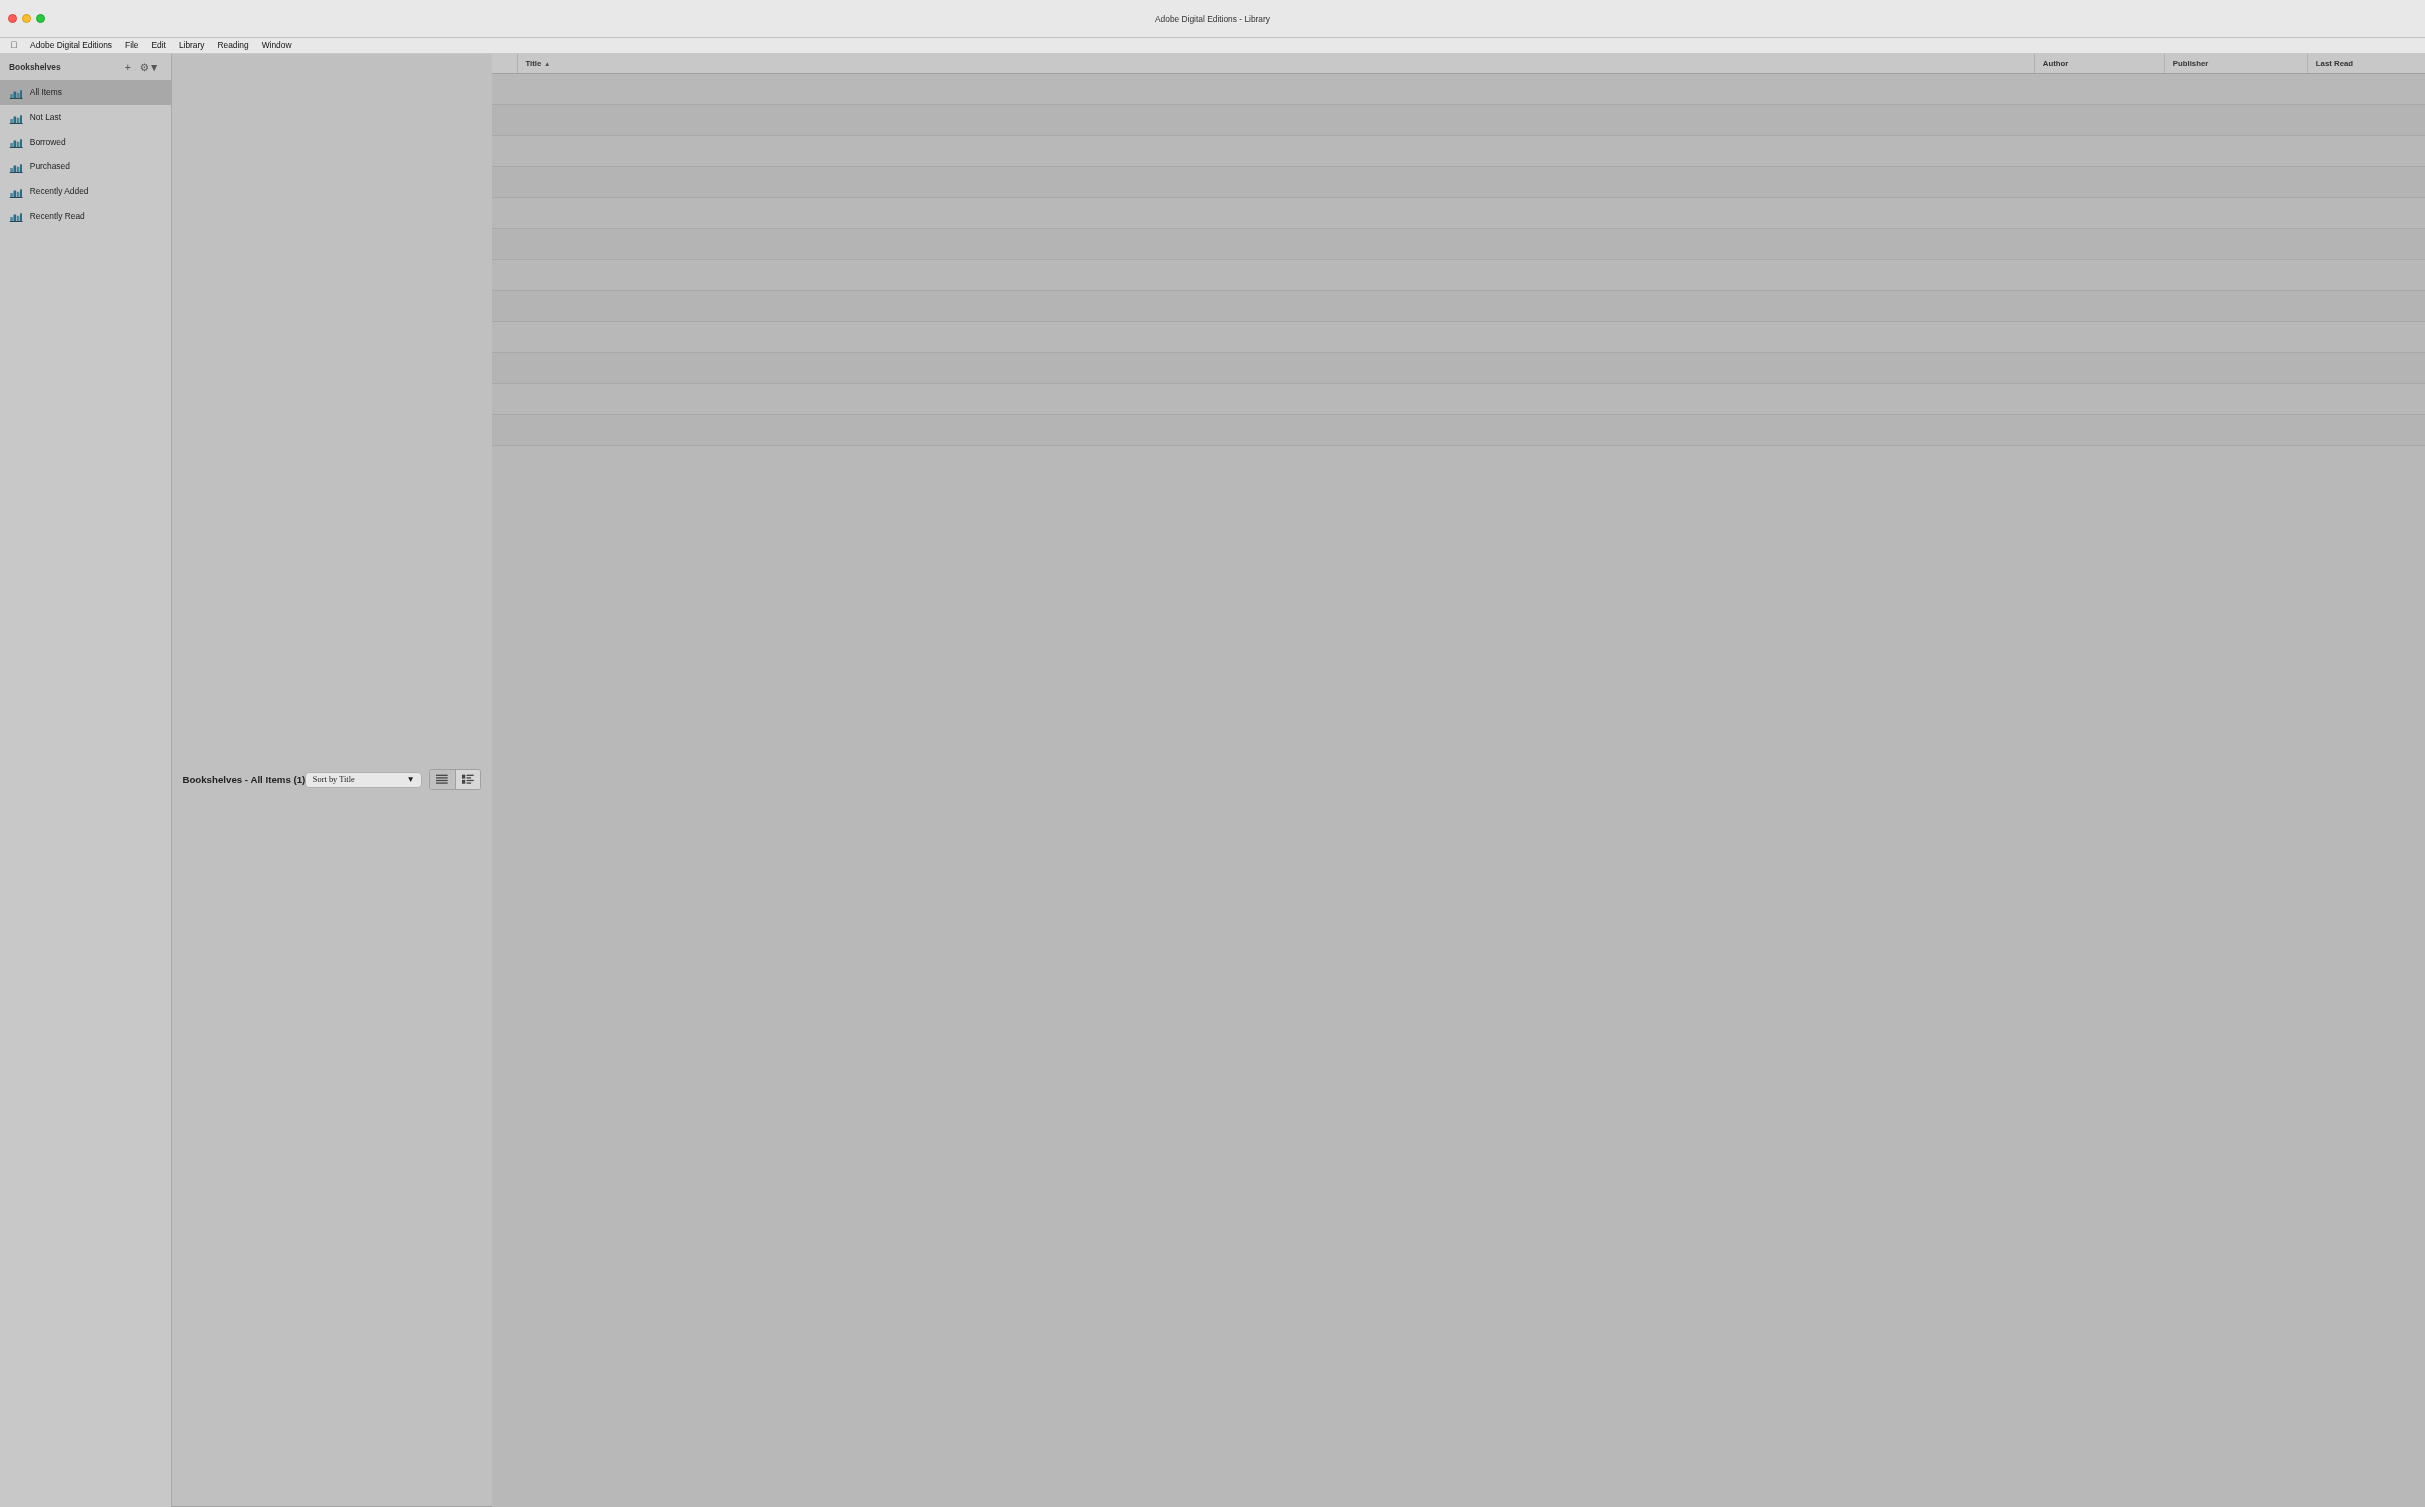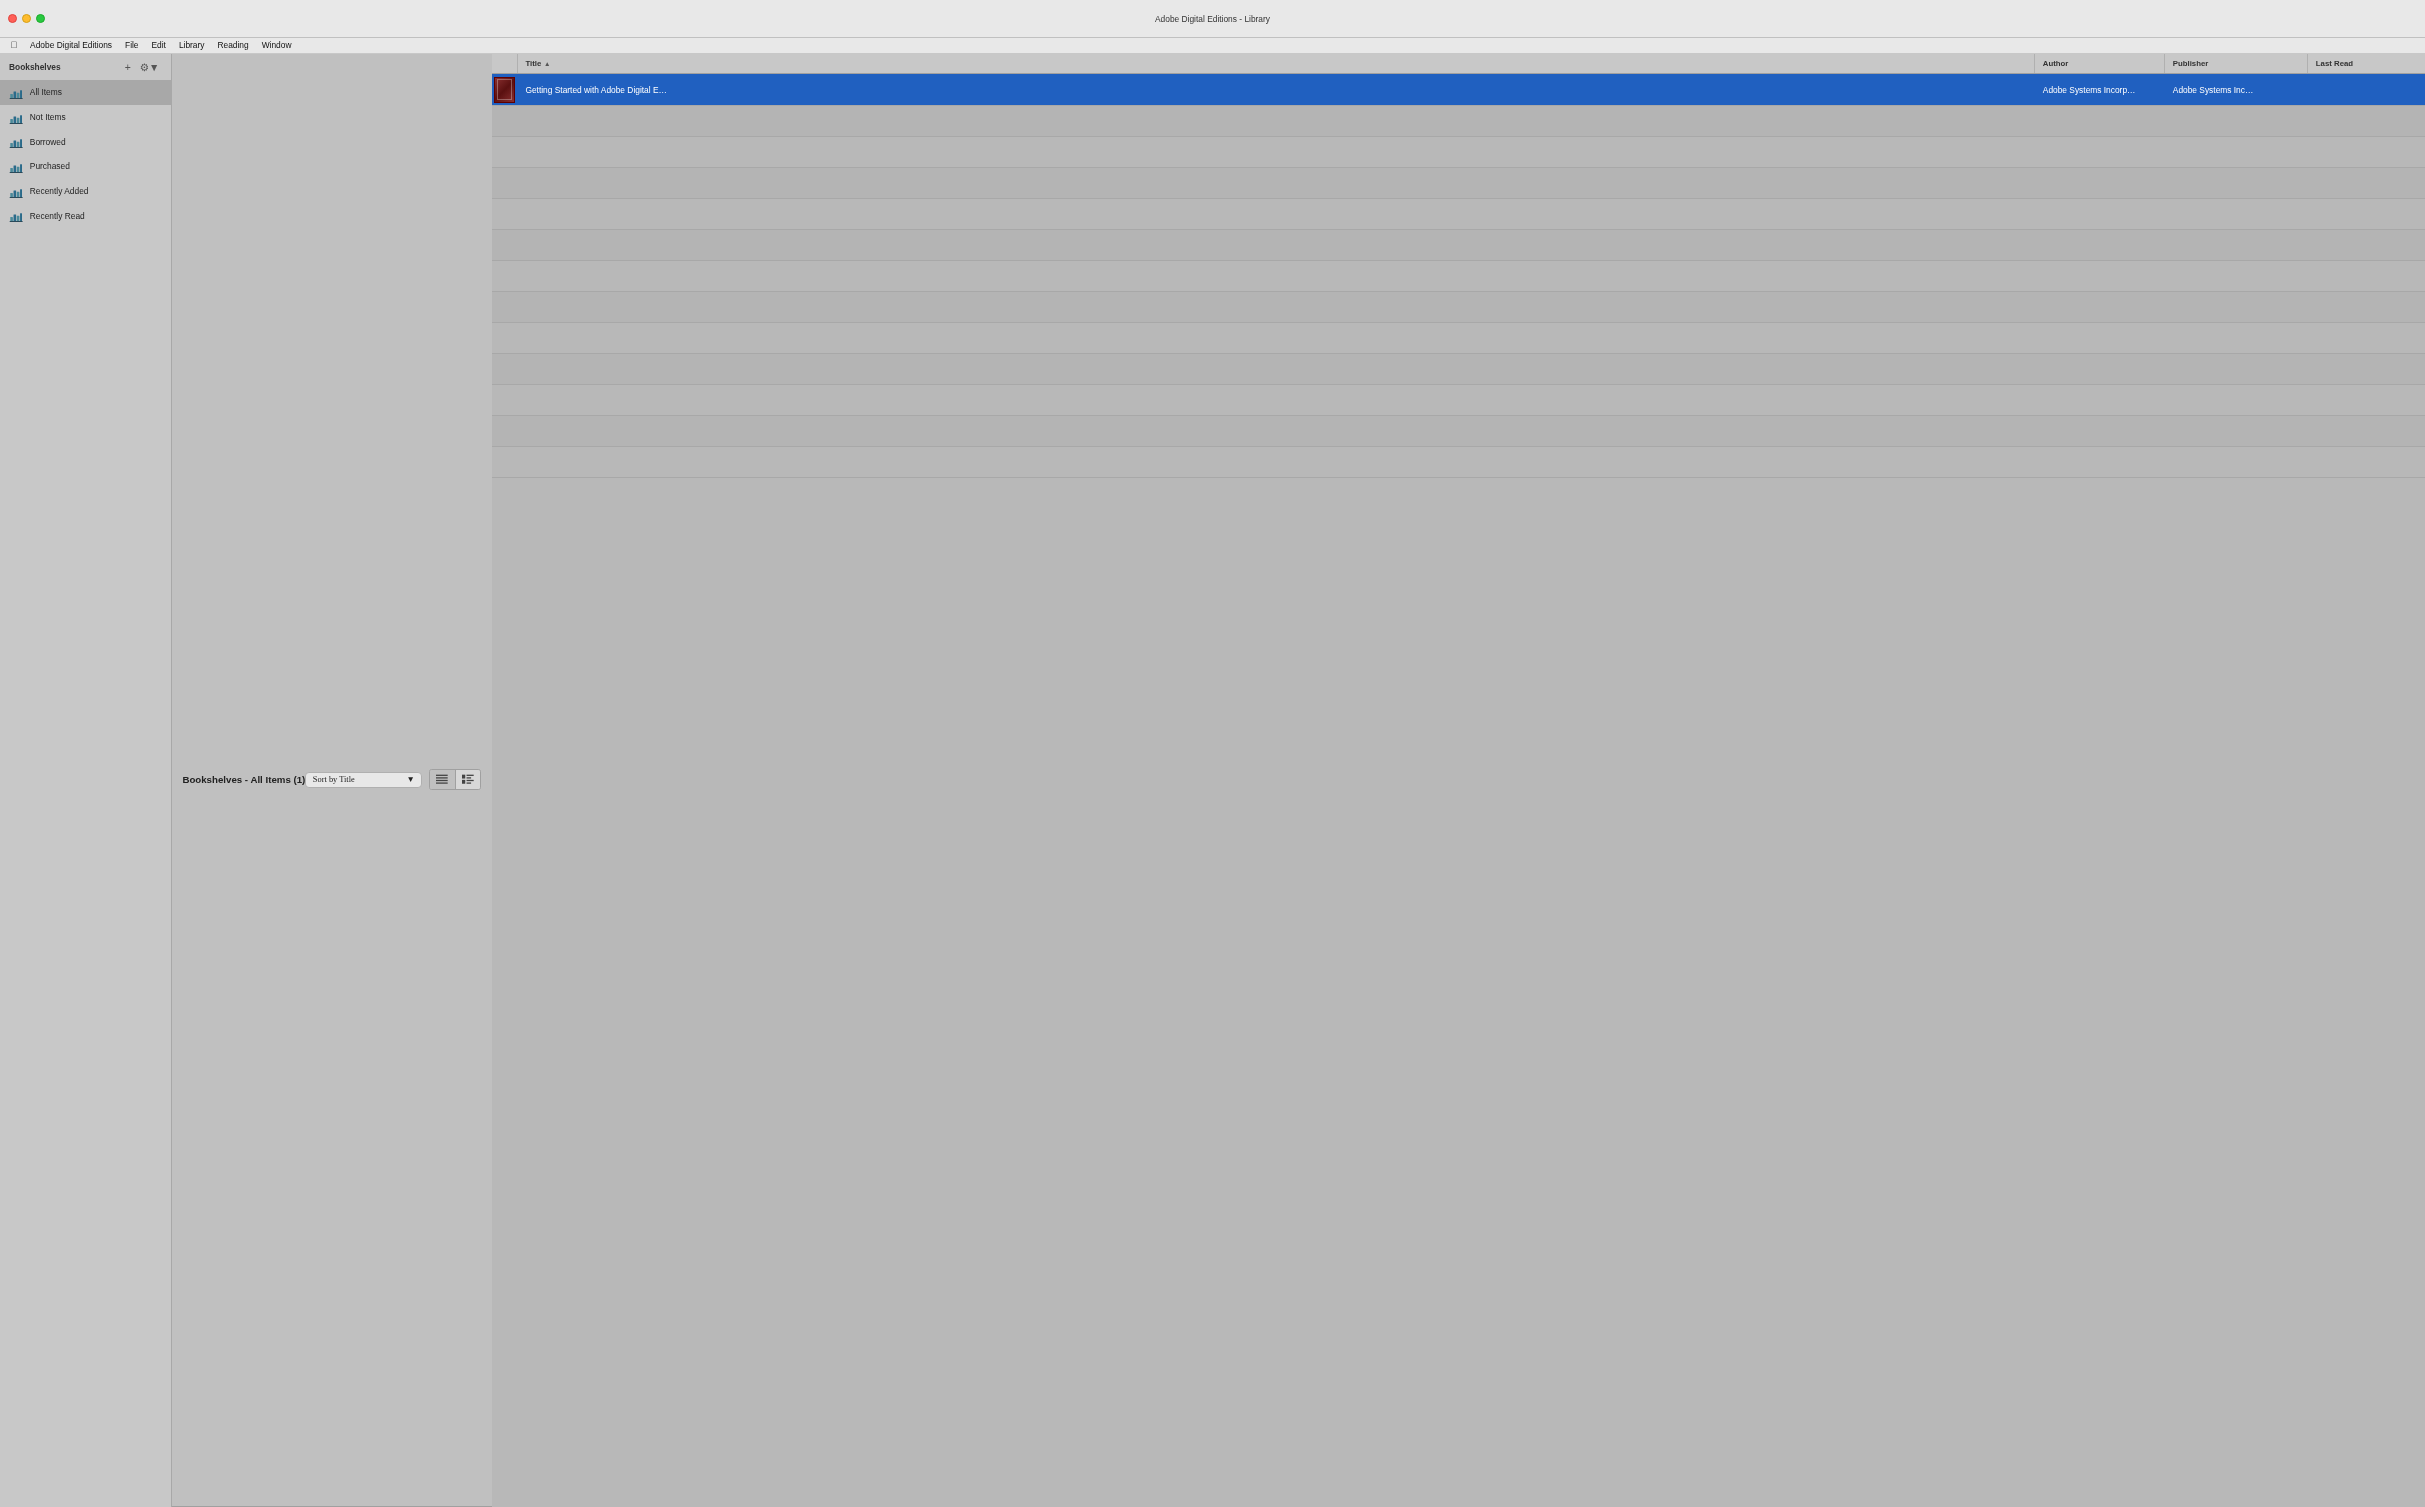--- a/index.html
+++ b/index.html
@@ -380,21 +380,21 @@
     </div>
 
     <div class="sidebar-item">
       <svg class="shelf-icon" viewBox="0 0 22 22" fill="none" xmlns="http://www.w3.org/2000/svg">
         <rect x="2" y="14" width="4" height="6" fill="#4a8a9a" rx="0.5"></rect>
         <rect x="7" y="10" width="4" height="10" fill="#2a6a8a" rx="0.5"></rect>
         <rect x="12" y="12" width="4" height="8" fill="#4a8a9a" rx="0.5"></rect>
         <rect x="17" y="8" width="3" height="12" fill="#2a6a8a" rx="0.5"></rect>
         <rect x="1" y="20" width="20" height="1.5" fill="#2a4a5a" rx="0.5"></rect>
       </svg>
-      <span>Not Items</span>
+      <span>Not Last</span>
     </div>
 
     <div class="sidebar-item">
       <svg class="shelf-icon" viewBox="0 0 22 22" fill="none" xmlns="http://www.w3.org/2000/svg">
         <rect x="2" y="14" width="4" height="6" fill="#4a8a9a" rx="0.5"></rect>
         <rect x="7" y="10" width="4" height="10" fill="#2a6a8a" rx="0.5"></rect>
         <rect x="12" y="12" width="4" height="8" fill="#4a8a9a" rx="0.5"></rect>
         <rect x="17" y="8" width="3" height="12" fill="#2a6a8a" rx="0.5"></rect>
         <rect x="1" y="20" width="20" height="1.5" fill="#2a4a5a" rx="0.5"></rect>
       </svg>
@@ -479,31 +479,20 @@
           <span>Author</span>
         </div>
         <div class="table-header-cell">
           <span>Publisher</span>
         </div>
         <div class="table-header-cell">
           <span>Last Read</span>
         </div>
       </div>
 
-      <div class="table-row selected">
-        <div class="table-cell thumb-cell">
-          <div class="book-thumb">
-            <div class="book-thumb-inner"></div>
-          </div>
-        </div>
-        <div class="table-cell">Getting Started with Adobe Digital E…</div>
-        <div class="table-cell">Adobe Systems Incorp…</div>
-        <div class="table-cell">Adobe Systems Inc…</div>
-        <div class="table-cell"></div>
-      </div>
 
       <div class="empty-row"></div>
       <div class="empty-row"></div>
       <div class="empty-row"></div>
       <div class="empty-row"></div>
       <div class="empty-row"></div>
       <div class="empty-row"></div>
       <div class="empty-row"></div>
       <div class="empty-row"></div>
       <div class="empty-row"></div>

